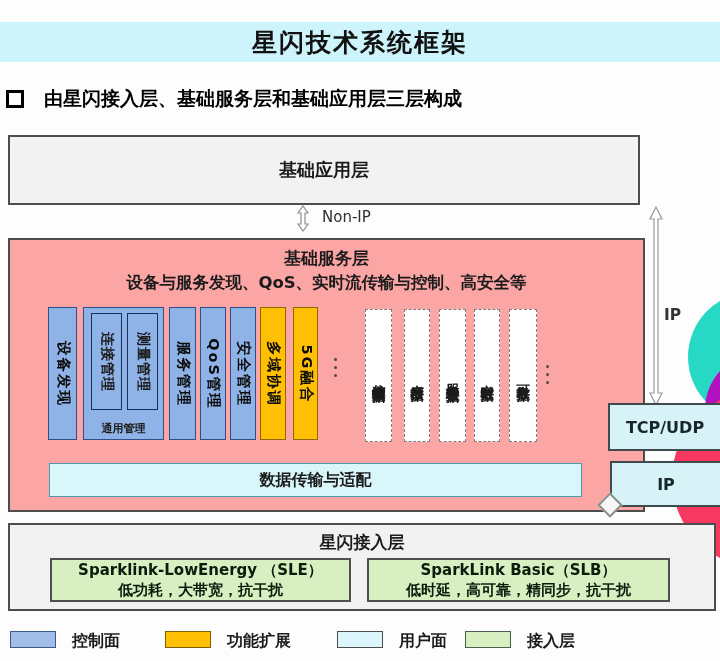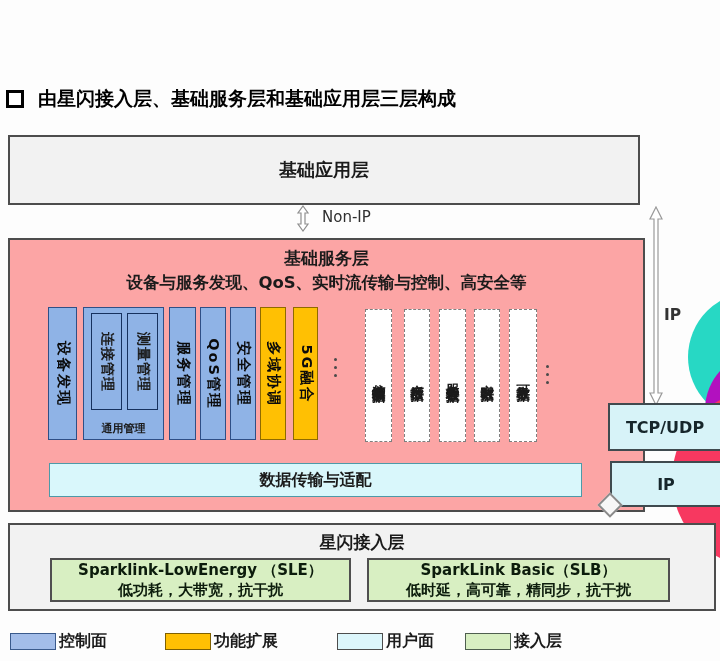--- a/index.html
+++ b/index.html
@@ -17,21 +17,21 @@
   html,body{margin:0;padding:0;background:#ffffff;}
   body{font-family:"DejaVu Sans","Liberation Sans",sans-serif;color:var(--ink);}
   #stage{position:relative;width:720px;height:661px;background:#fdfdfd;overflow:hidden;}
 
   
   .title-band{position:absolute;left:0;top:22px;width:720px;height:40px;background:var(--band);
     display:flex;align-items:center;justify-content:center;}
   .title-band h1{margin:0;font-size:25px;font-weight:bold;letter-spacing:2px;color:#111;}
 
   
-  .intro{position:absolute;left:6px;top:86px;display:flex;align-items:center;gap:14px;
+  .intro{position:absolute;left:6px;top:86px;display:flex;align-items:center;gap:20px;
     font-size:19px;font-weight:bold;color:#000;}
   .bullet-square{width:12px;height:12px;border:3px solid #000;display:inline-block;}
 
   
   .layer-box{position:absolute;border:2px solid var(--border-dark);background:#f2f2f2;box-sizing:border-box;}
   .app-box{left:8px;top:135px;width:632px;height:70px;display:flex;align-items:center;justify-content:center;
     font-size:18px;font-weight:bold;}
   .service-box{left:8px;top:238px;width:637px;height:274px;background:#fca5a5;}
   .access-box{left:8px;top:523px;width:708px;height:88px;}
 
@@ -88,39 +88,42 @@
   
   .access-title{position:absolute;left:0;top:6px;width:100%;text-align:center;font-size:17px;font-weight:bold;}
   .green-box{position:absolute;top:33px;height:44px;box-sizing:border-box;background:var(--access-fill);
     border:2px solid #4f4f4f;display:flex;flex-direction:column;align-items:center;justify-content:center;
     font-size:15px;font-weight:600;line-height:1.35;color:#0c1c0c;}
   .g1{left:40px;width:301px;}
   .g2{left:357px;width:303px;}
 
   
   .legend{position:absolute;left:0;top:631px;width:720px;height:22px;z-index:5;}
-  .legend-item{position:absolute;display:flex;align-items:center;gap:3px;font-size:16px;font-weight:600;}
+  .legend-item{position:absolute;display:flex;align-items:flex-start;gap:16px;font-size:16px;font-weight:600;}
   .swatch{width:46px;height:17px;box-sizing:border-box;border:1.6px solid #555;}
   .sw-control{background:#a3bde9;border-color:#3a5a8c;}
   .sw-ext{background:var(--ext-fill);border-color:#7f6000;}
   .sw-user{background:#dcf6fb;border-color:#4d4d4d;}
   .sw-access{background:var(--access-fill);border-color:#4f5f4f;}
   .li-1{left:10px;} .li-2{left:165px;} .li-3{left:337px;} .li-4{left:465px;}
 
   .layer-box{z-index:3;}
 </style>
 </head>
 <body>
 
 <div id="stage">
 
   <div class="circle c-teal"></div>
   <div class="circle c-magenta"></div>
   <div class="circle c-pink"></div>
 
+  <div class="title-band">
+    <h1>星闪技术系统框架</h1>
+  </div>
 
   <div class="intro">
     <span class="bullet-square"></span>
     <span>由星闪接入层、基础服务层和基础应用层三层构成</span>
   </div>
 
   <div class="layer-box app-box">
     <span>基础应用层</span>
   </div>
 

